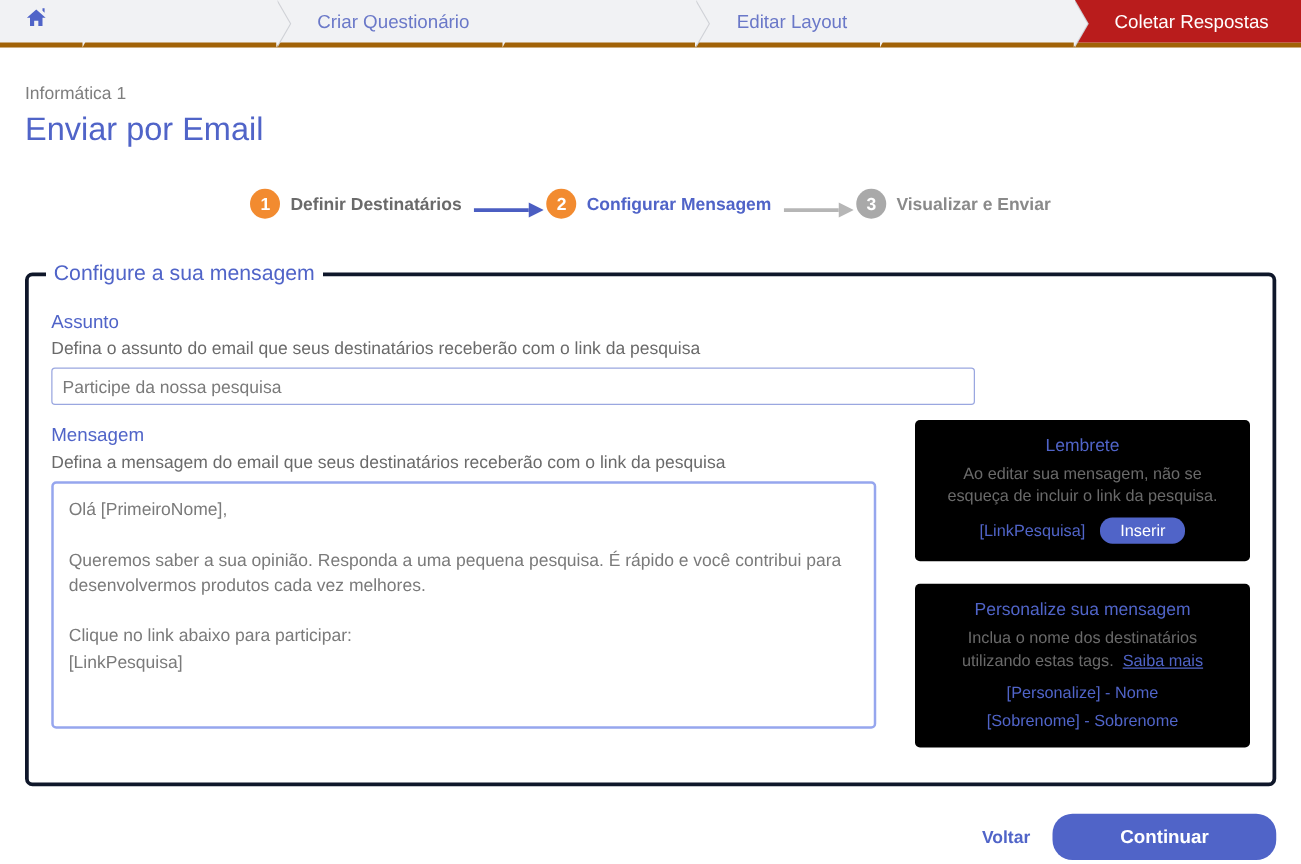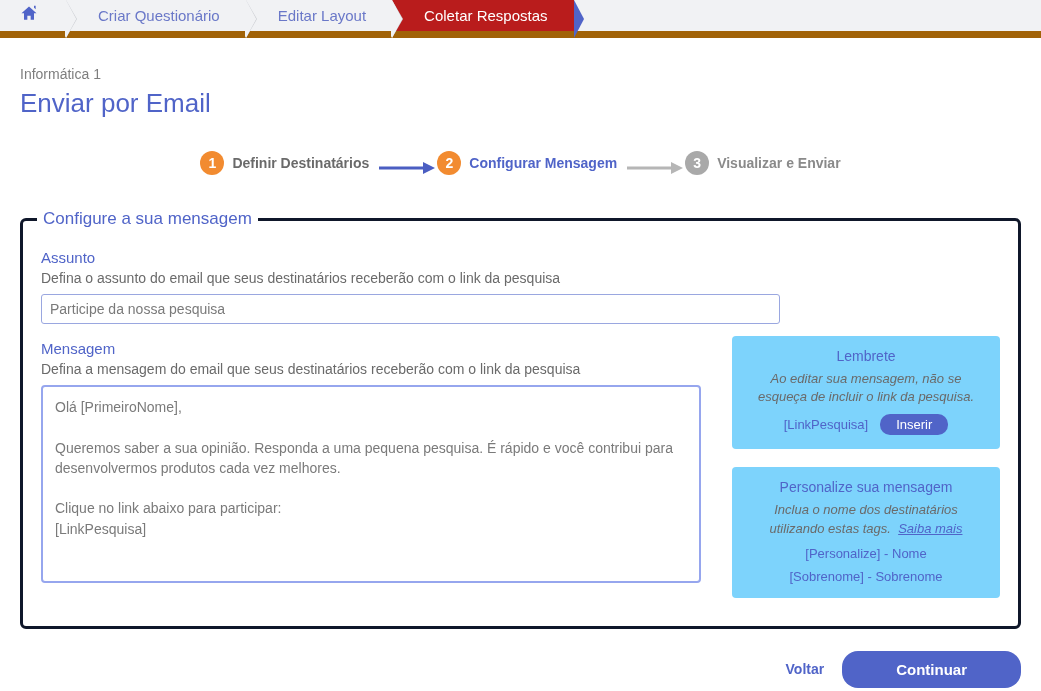--- a/index.html
+++ b/index.html
@@ -1,18 +1,18 @@
 <!DOCTYPE html>
 <html><head>
   <meta charset="utf-8">
   <style>
     * { box-sizing: border-box; margin: 0; padding: 0; }
     body { font-family: -apple-system, BlinkMacSystemFont, "Segoe UI", Arial, sans-serif; color: #666; background: #fff; font-size: 14px; }
 
-    .breadcrumb { display: flex; align-items: stretch; background: #f1f2f4; height: 38px; border-bottom: 7px solid #a16207; }
+    .breadcrumb { display: flex; align-items: stretch; background: #f1f2f4; height: 38px; border-bottom: 4px solid #a16207; justify-content: space-between; }
     .bc-item { display: flex; align-items: center; padding: 0 26px 0 32px; position: relative; color: #6a78c8; font-size: 15px; cursor: pointer; }
     .bc-item:first-child { padding-left: 18px; }
     .bc-item.active { background: #b91c1c; color: #fff; }
     .bc-item::after {
       content: ""; position: absolute; right: -10px; top: 0; width: 0; height: 0;
       border-top: 19px solid transparent; border-bottom: 19px solid transparent;
       border-left: 10px solid #f1f2f4; z-index: 2;
     }
     .bc-item.active::after { border-left-color: #5064c8; }
     .bc-item::before {
@@ -51,23 +51,23 @@
     .section-title { color: #5064c8; font-size: 15px; margin-top: 4px; margin-bottom: 4px; }
     .section-desc { color: #6a6a6a; margin-bottom: 8px; }
 
     .row { display: flex; gap: 18px; align-items: flex-start; }
     .col-main { flex: 1; }
     .col-side { width: 268px; display: flex; flex-direction: column; gap: 18px; }
 
     input[type=text].subject { width: 739px; max-width: 100%; height: 30px; padding: 4px 8px; border: 1px solid #9aa7e0; border-radius: 3px; color: #7a7a7a; font-size: 14px; outline: none; }
     textarea.message { width: 660px; max-width: 100%; height: 198px; padding: 10px 12px; border: 2px solid #96a6ee; border-radius: 4px; color: #7a7a7a; font-size: 14px; outline: none; resize: none; font-family: inherit; line-height: 1.45; }
 
-    .callout { background: #7dd3fc; border-radius: 4px; padding: 12px 14px 14px 14px; text-align: center; color: #6a6a6a; font-size: 13px; }
+    .callout { background: #000000; border-radius: 4px; padding: 12px 14px 14px 14px; text-align: center; color: #6a6a6a; font-size: 13px; }
     .callout .ct { color: #5064c8; font-size: 14px; margin-bottom: 6px; }
-    .callout p { margin-bottom: 8px; line-height: 1.4; font-style: italic; }
+    .callout p { margin-bottom: 8px; line-height: 1.4; }
     .callout .tag { color: #5064c8; }
     .callout a { color: #5064c8; text-decoration: underline; cursor: pointer; }
     .btn-insert { display: inline-block; background: #5064c8; color: #fff; border: none; border-radius: 10px; padding: 3px 16px; font-size: 13px; cursor: pointer; margin-left: 6px; }
     .insert-row { display: flex; align-items: center; justify-content: center; gap: 6px; }
     .tagline { color: #5064c8; margin-top: 8px; font-size: 13px; }
 
     .actions { display: flex; justify-content: flex-end; align-items: center; gap: 18px; margin-top: 22px; }
     .btn-link { color: #5064c8; font-weight: 600; background: none; border: none; cursor: pointer; font-size: 14px; }
     .btn-primary { background: #5064c8; color: #fff; border: none; border-radius: 16px; padding: 10px 54px; font-size: 15px; font-weight: 600; cursor: pointer; }
 

